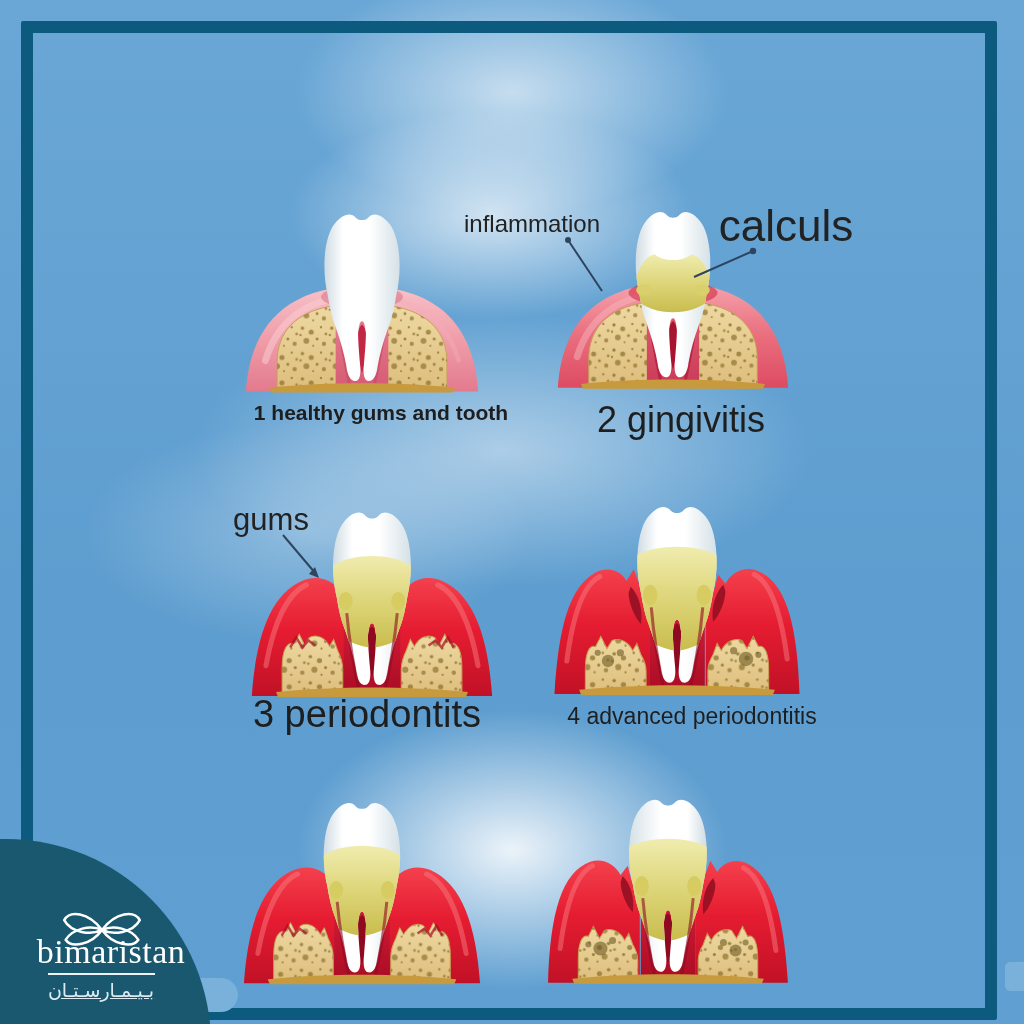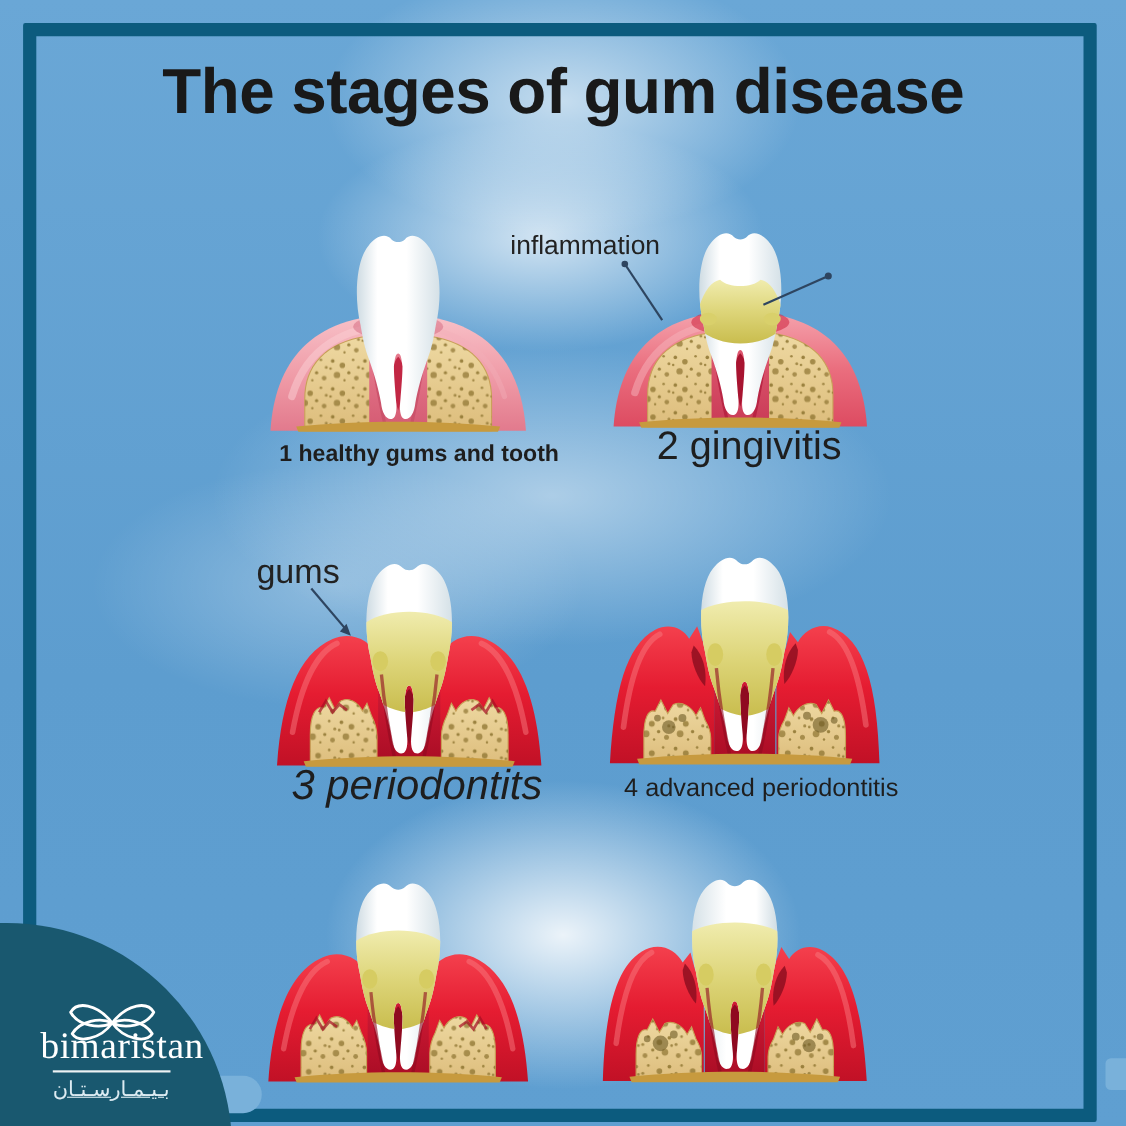--- a/index.html
+++ b/index.html
@@ -17,22 +17,22 @@
   .frame{
     position:absolute;left:21px;top:21px;width:952px;height:975px;
     border:12px solid #0c5b7e;border-radius:2px;pointer-events:none;z-index:3;
   }
   .title{
     position:absolute;top:50px;left:0;width:100%;text-align:center;margin:0;
     font-size:58px;font-weight:600;letter-spacing:-.5px;color:#191919;z-index:2;
   }
   .cap{position:absolute;transform:translateX(-50%);white-space:nowrap;z-index:2;margin-left:19px;}
   .cap-1{left:362px;top:401px;font-size:21px;font-weight:700;}
-  .cap-2{left:662px;top:384px;font-size:36px;font-weight:400;}
-  .cap-3{left:360px;top:693px;font-size:38px;font-weight:400;font-style:italic;}
+  .cap-2{left:662px;top:399px;font-size:36px;font-weight:400;}
+  .cap-3{left:348px;top:693px;font-size:38px;font-weight:400;}
   .cap-4{left:673px;top:703px;font-size:23px;font-weight:400;}
   .ann{position:absolute;transform:translateX(-50%);white-space:nowrap;z-index:2;color:#222;}
   .ann-inflammation{left:532px;top:210px;font-size:24px;}
   .ann-calculs{left:786px;top:201px;font-size:44px;}
   .ann-poket{left:271px;top:502px;font-size:31px;}
   .annline{position:absolute;z-index:2;}
   .tooth{position:absolute;z-index:1;}
   .flip{transform:scaleX(-1);}
   .logo-circle{
     position:absolute;left:-199px;top:839px;width:410px;height:410px;border-radius:50%;
@@ -208,36 +208,36 @@
         <ellipse cx="151" cy="104" rx="7" ry="10" fill="#d6cc62"></ellipse>
         <path d="M100,116 C103,150 108,176 112,194" stroke="#8f0a20" stroke-width="3" fill="none" opacity=".6"></path>
         <path d="M150,116 C147,150 142,176 138,194" stroke="#8f0a20" stroke-width="3" fill="none" opacity=".6"></path>
         <path d="M30,196 C90,190 160,190 220,196 L218,201 L32,201 Z" fill="#c79a3e"></path>
       </symbol>
     </defs>
   </svg>
 
   <div class="frame"></div>
 
-  <h1 class="title">The stages of gum disease</h1>
 
   <svg class="tooth" style="left:240px;top:196px" width="244" height="198" viewBox="0 0 250 202">
       <use href="#st1"></use>
     </svg>
   <svg class="tooth" style="left:552px;top:192px" width="242" height="200" viewBox="0 0 250 202">
       <use href="#st2"></use>
     </svg>
   <div class="cap cap-1">1 healthy gums and tooth</div>
   <div class="cap cap-2">2 gingivitis</div>
 
   <div class="ann ann-inflammation">inflammation</div>
   <svg class="annline" style="left:560px;top:234px" width="50" height="62">
     <circle cx="8" cy="6" r="3" fill="#2e4560"></circle>
     <line x1="8" y1="6" x2="42" y2="57" stroke="#2e4560" stroke-width="2"></line>
   </svg>
+  <div class="ann ann-calculs">calculs</div>
   <svg class="annline" style="left:688px;top:244px" width="72" height="40">
     <circle cx="65" cy="7" r="3.2" fill="#2e4560"></circle>
     <line x1="65" y1="7" x2="6" y2="33" stroke="#2e4560" stroke-width="2"></line>
   </svg>
 
   <div class="ann ann-poket">gums</div>
   <svg class="annline" style="left:276px;top:529px" width="50" height="56">
     <line x1="7" y1="6" x2="40" y2="45" stroke="#2e4560" stroke-width="2"></line>
     <polygon points="43,49 33,45 39,38" fill="#2e4560"></polygon>
   </svg>

